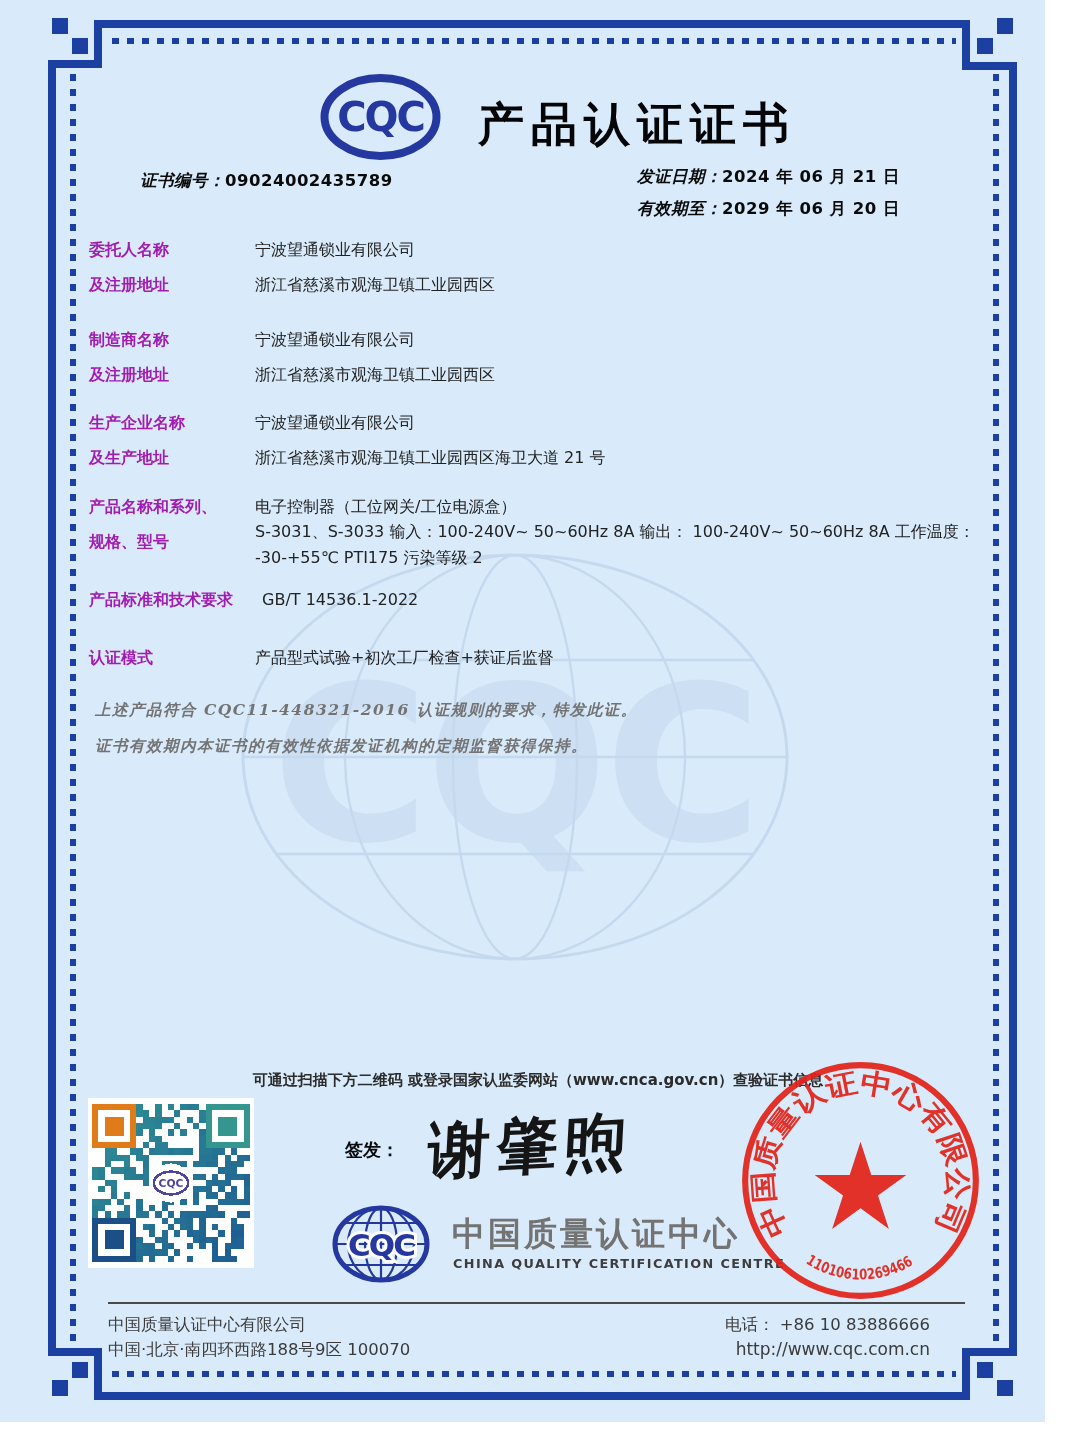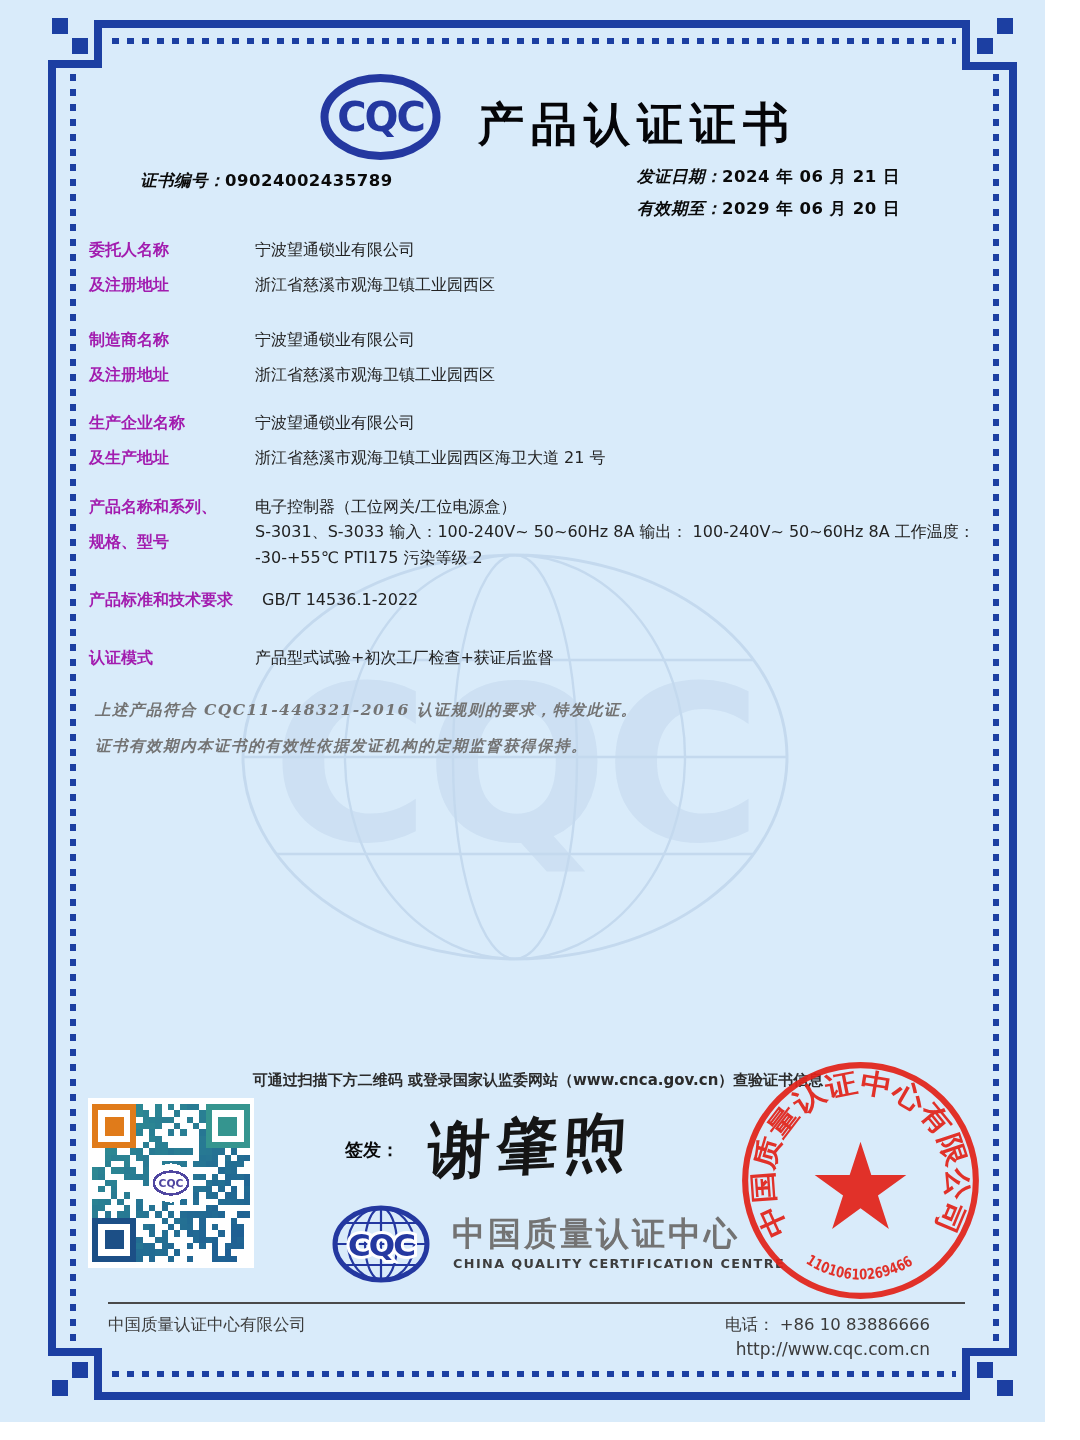--- a/index.html
+++ b/index.html
@@ -404,16 +404,17 @@
     <text font-size="27" font-weight="800" fill="#e2231a">
       <textPath href="#stampArcTop" startOffset="0" textLength="372" lengthAdjust="spacingAndGlyphs">中国质量认证中心有限公司</textPath>
     </text>
     <text font-size="14.5" font-weight="800" fill="#e2231a">
       <textPath href="#stampArcBottom" startOffset="2" textLength="112" lengthAdjust="spacingAndGlyphs">11010610269466</textPath>
     </text>
   </svg>
 
   <div class="footer-sep"></div>
   <div class="footer-l1">中国质量认证中心有限公司</div>
+  <div class="footer-l2">中国·北京·南四环西路188号9区  100070</div>
   <div class="footer-r1">电话： +86 10 83886666</div>
   <div class="footer-r2">http://www.cqc.com.cn</div>
 
 </div>
 
 </body></html>

